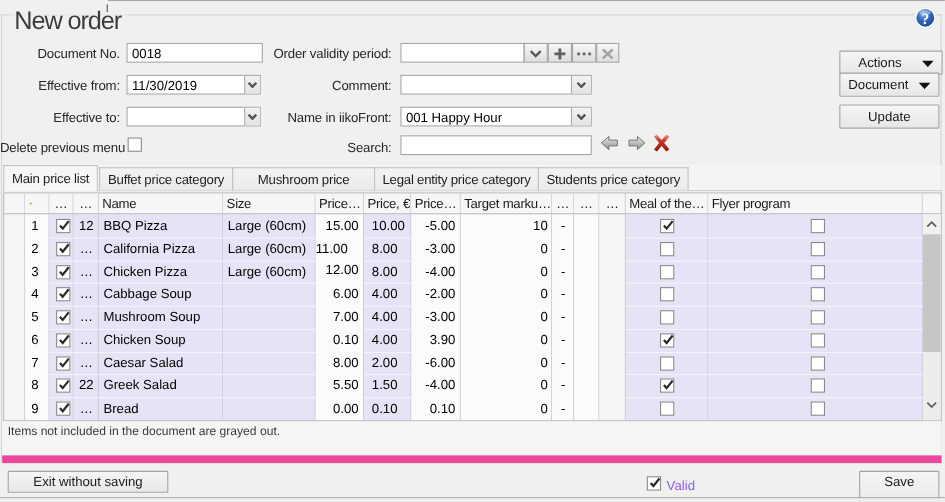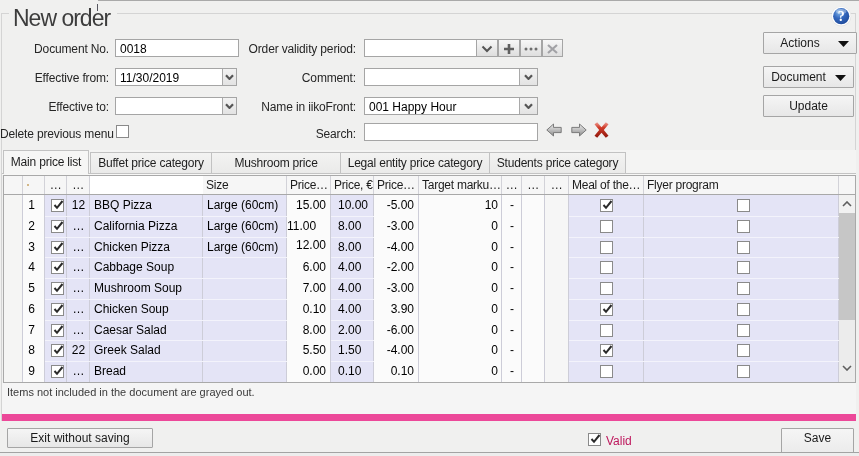--- a/index.html
+++ b/index.html
@@ -135,21 +135,21 @@
     <defs>
       <linearGradient id="xg" x1="0" y1="0" x2="0" y2="1">
         <stop offset="0%" stop-color="#ef9f96"></stop>
         <stop offset="35%" stop-color="#cf3a28"></stop>
         <stop offset="100%" stop-color="#8e170c"></stop>
       </linearGradient>
     </defs>
     <path d="M1.5 3.2 L4.2 1.2 L8.5 6.2 L12.8 1.2 L15.5 3.2 L10.8 9 L15.5 14.8 L12.8 16.8 L8.5 11.8 L4.2 16.8 L1.5 14.8 L6.2 9 Z" fill="url(#xg)"></path>
   </svg>
 
-<div class="btn" style="left:763px;top:32px;width:94px;height:22px;line-height:20px;padding-right:20px">Actions<svg class="abs" style="right:7px;top:8px" width="11" height="6" viewBox="0 0 11 6">
+<div class="btn" style="left:763px;top:46px;width:94px;height:22px;line-height:20px;padding-right:20px">Actions<svg class="abs" style="right:7px;top:8px" width="11" height="6" viewBox="0 0 11 6">
       <path d="M0 0 L11 0 L5.5 6 Z" fill="#111"></path>
     </svg></div>
 <div class="btn" style="left:763px;top:66px;width:91px;height:22px;line-height:20px;padding-right:20px">Document<svg class="abs" style="right:7px;top:8px" width="11" height="6" viewBox="0 0 11 6">
       <path d="M0 0 L11 0 L5.5 6 Z" fill="#111"></path>
     </svg></div>
 <div class="btn" style="left:763px;top:95px;width:91px;height:22px;line-height:20px">Update</div>
 
 <div class="abs" style="left:2px;top:150px;width:854px;height:23px;background:#f4f4f3"></div>
 <div class="abs" style="left:2px;top:173px;width:854px;height:1px;background:#c3c3c3"></div>
 <div class="tab" style="left:90px;top:152px;width:122px;height:21px;background:linear-gradient(180deg,#f3f3f2,#eaeae9);line-height:21px">Buffet price category</div>
@@ -161,20 +161,21 @@
 <div class="abs" style="left:2px;top:174px;width:854px;height:1px;background:#f7f7f6"></div>
 
 <div class="abs" style="left:3px;top:175px;width:853px;height:208px;border:1px solid #a9a9a9;background:#fff">
 
   <div class="hdr" style="left:0;width:19px"></div>
   <div class="hdr" style="left:19px;width:22px">
       <span style="position:absolute;left:4px;top:8px;width:2px;height:2px;background:#c7a263;border-radius:50%"></span>
     </div>
   <div class="hdr" style="left:41px;width:22px;text-align:center;padding-left:0">…</div>
   <div class="hdr" style="left:63px;width:23px;text-align:center;padding-left:0">…</div>
+  <div class="hdr" style="left:86px;width:113px">Name</div>
   <div class="hdr" style="left:199px;width:84px">Size</div>
   <div class="hdr" style="left:283px;width:44px">Price…</div>
   <div class="hdr" style="left:327px;width:43px">Price, €</div>
   <div class="hdr" style="left:370px;width:45px">Price…</div>
   <div class="hdr" style="left:415px;width:83px">Target marku…</div>
   <div class="hdr" style="left:498px;width:20px;text-align:center;padding-left:0">…</div>
   <div class="hdr" style="left:518px;width:23px;text-align:center;padding-left:0">…</div>
   <div class="hdr" style="left:541px;width:24px;text-align:center;padding-left:0">…</div>
   <div class="hdr" style="left:565px;width:75px">Meal of the…</div>
   <div class="hdr" style="left:640px;width:195px">Flyer program</div>
@@ -419,16 +420,16 @@
 <div class="abs" style="left:2px;top:383px;width:854px;height:38px;background:#f5f5f5;border-bottom:7px solid #ec4899">
   <div style="position:absolute;left:5px;top:3px;font-size:11px;color:#3a3a3a">Items not included in the document are grayed out.</div>
 </div>
 
 <div class="btn" style="left:7px;top:428px;width:146px;height:20px;line-height:18px">Exit without saving</div>
 <div class="cb" style="left:588px;top:433px">
     <svg style="position:absolute;left:0px;top:-1px" width="13" height="13" viewBox="0 0 13 13">
       <path d="M2.5 6 L5 8.8 L10.5 2" fill="none" stroke="#2a2a2a" stroke-width="2"></path>
     </svg>
   </div>
-<div class="abs" style="left:606px;top:434px;font-size:12px;color:#be185d">Valid</div>
+<div class="abs" style="left:606px;top:434px;font-size:12px;color:#8b5cf6">Valid</div>
 <div class="btn" style="left:781px;top:428px;width:73px;height:36px;line-height:18px">Save</div>
 <div class="abs" style="left:0;top:452px;width:859px;height:1px;background:#a3a3a3"></div>
 <div class="abs" style="left:0;top:453px;width:859px;height:3px;background:#ededed"></div>
 
 </body></html>

